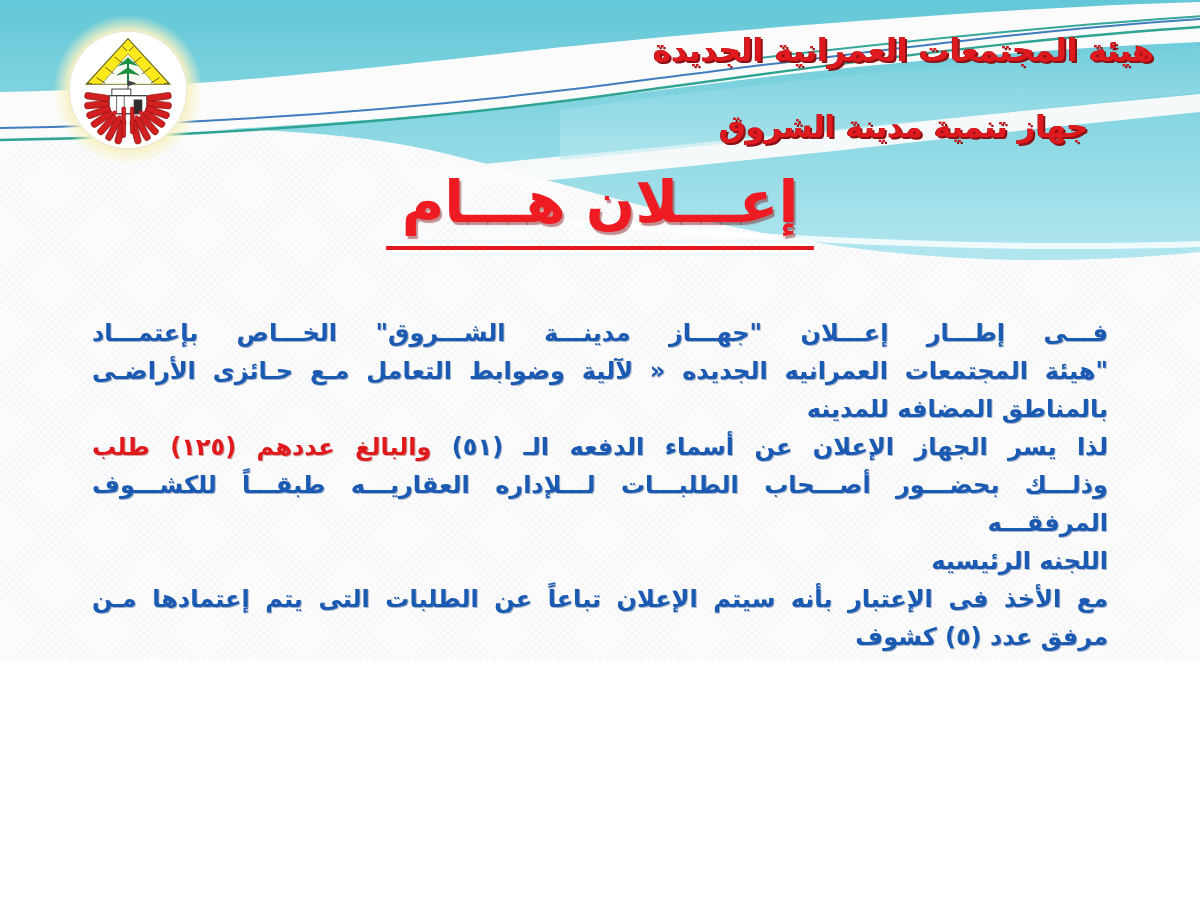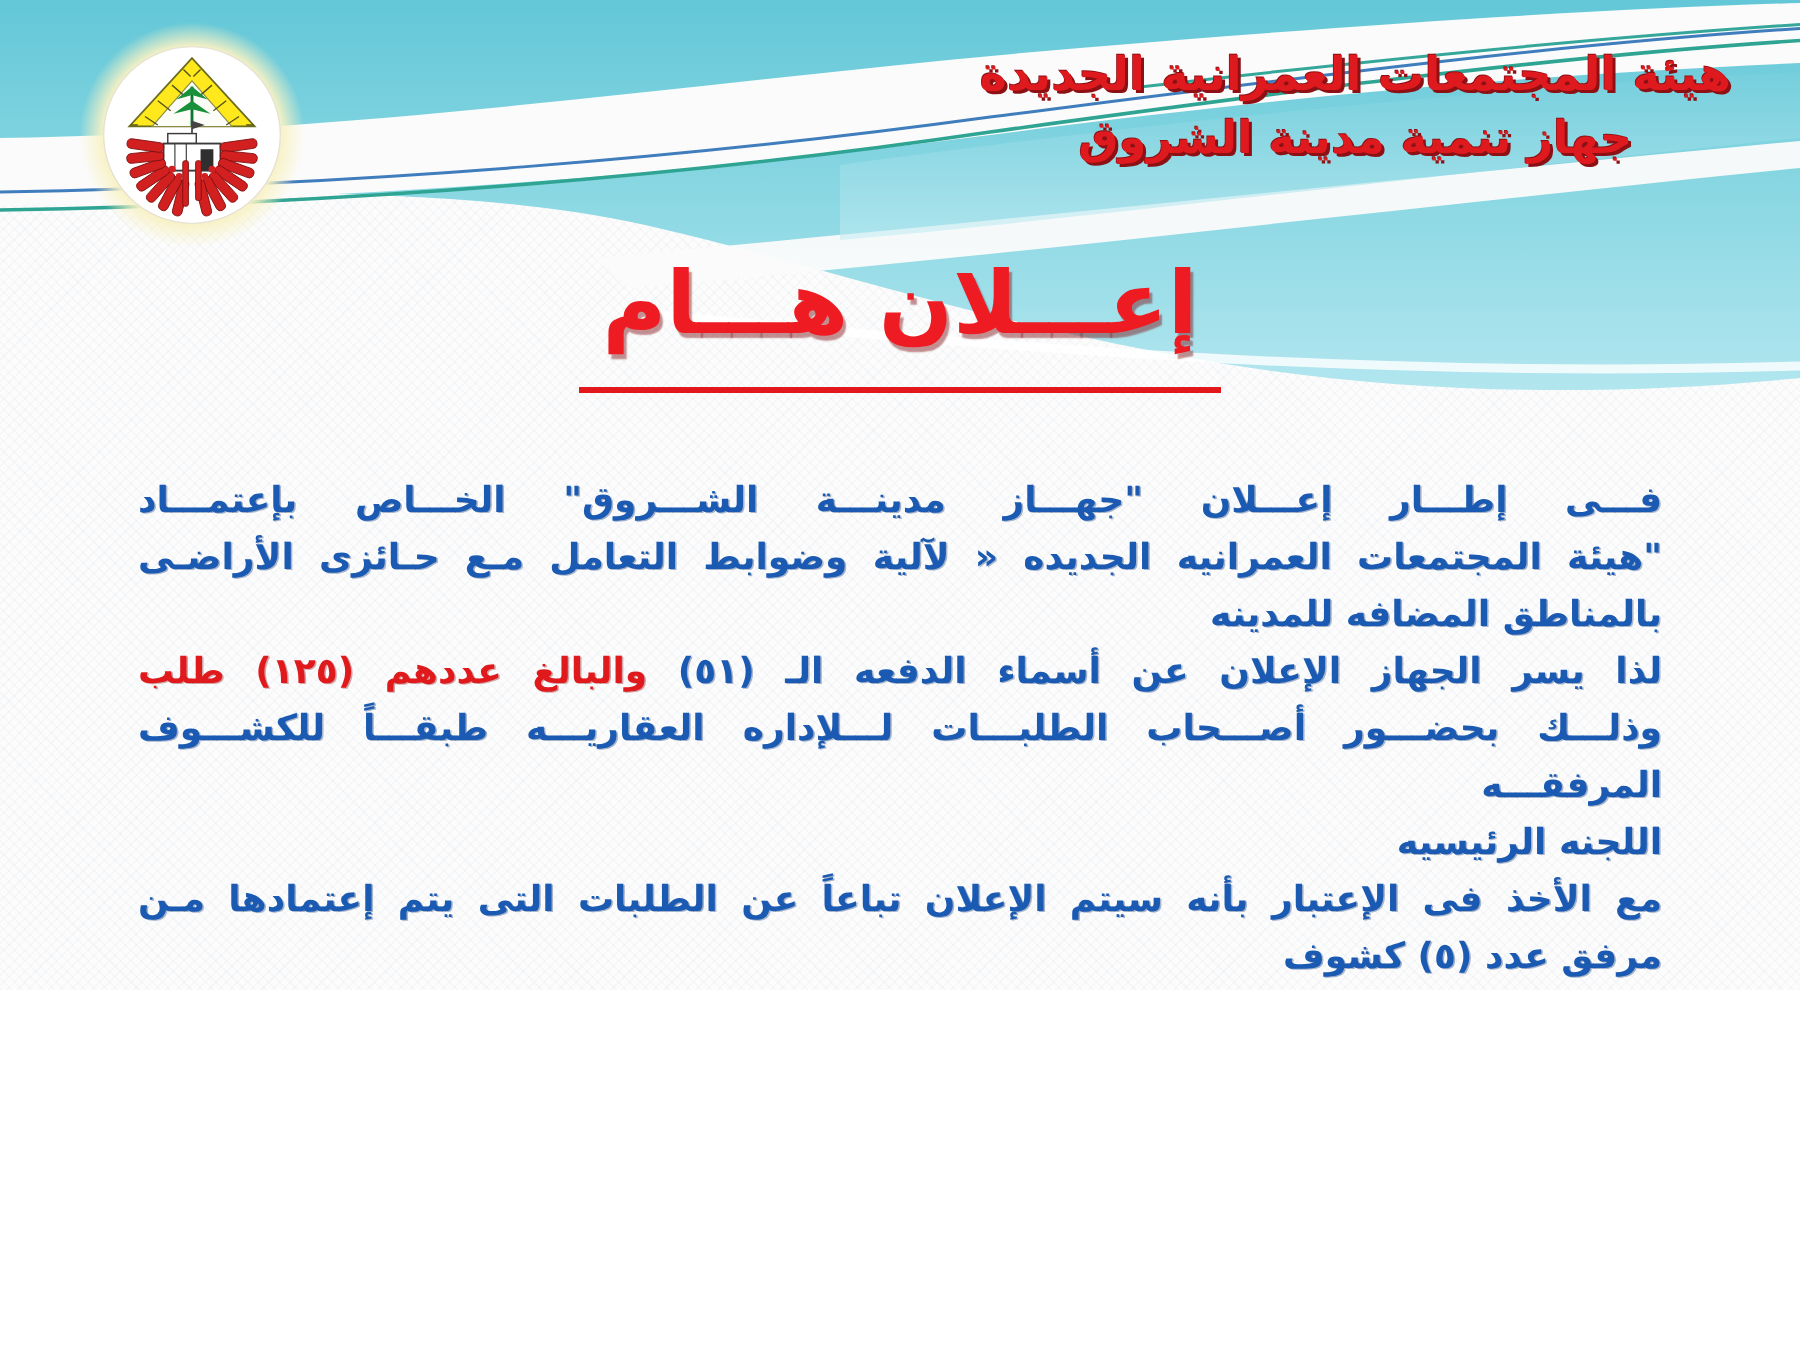--- a/index.html
+++ b/index.html
@@ -12,26 +12,26 @@
       repeating-linear-gradient(-45deg, rgba(160,175,190,0.07) 0 1px, transparent 1px 5px);
   }
   .waves{position:absolute;top:0;left:0;}
   .logo{position:absolute;top:14px;left:52px;width:152px;height:152px;}
   .org{
     position:absolute;top:28px;right:46px;text-align:center;direction:rtl;
     color:#df1a1f;font-weight:bold;
     text-shadow:2px 2px 0 #8c1014, -0.5px -0.5px 0 #8c1014;
   }
   .org-line1{font-size:31px;line-height:44px;}
-  .org-line2{font-size:30px;line-height:42px;}
+  .org-line2{font-size:30px;line-height:42px;margin-top:34px;}
   .title-wrap{position:absolute;top:168px;left:0;width:100%;text-align:center;}
   .title{
     display:inline-block;direction:rtl;
     color:#ee1b22;font-size:58px;font-weight:bold;
-    padding:0 16px 22px 16px;border-bottom:4px solid #e3181d;
+    padding:0 16px 10px 16px;border-bottom:4px solid #e3181d;
     text-shadow:2px 3px 1px rgba(125,12,16,0.45);
   }
   .body-lines{
     position:absolute;top:314px;left:92px;right:92px;direction:rtl;
     color:#1a5ab2;font-size:24px;font-weight:bold;line-height:38px;
     text-shadow:1px 1px 0 rgba(15,50,110,0.35);
   }
   .body-line{text-align:right;}
   .body-line.fill{text-align:justify;text-align-last:justify;}
   .hl{

